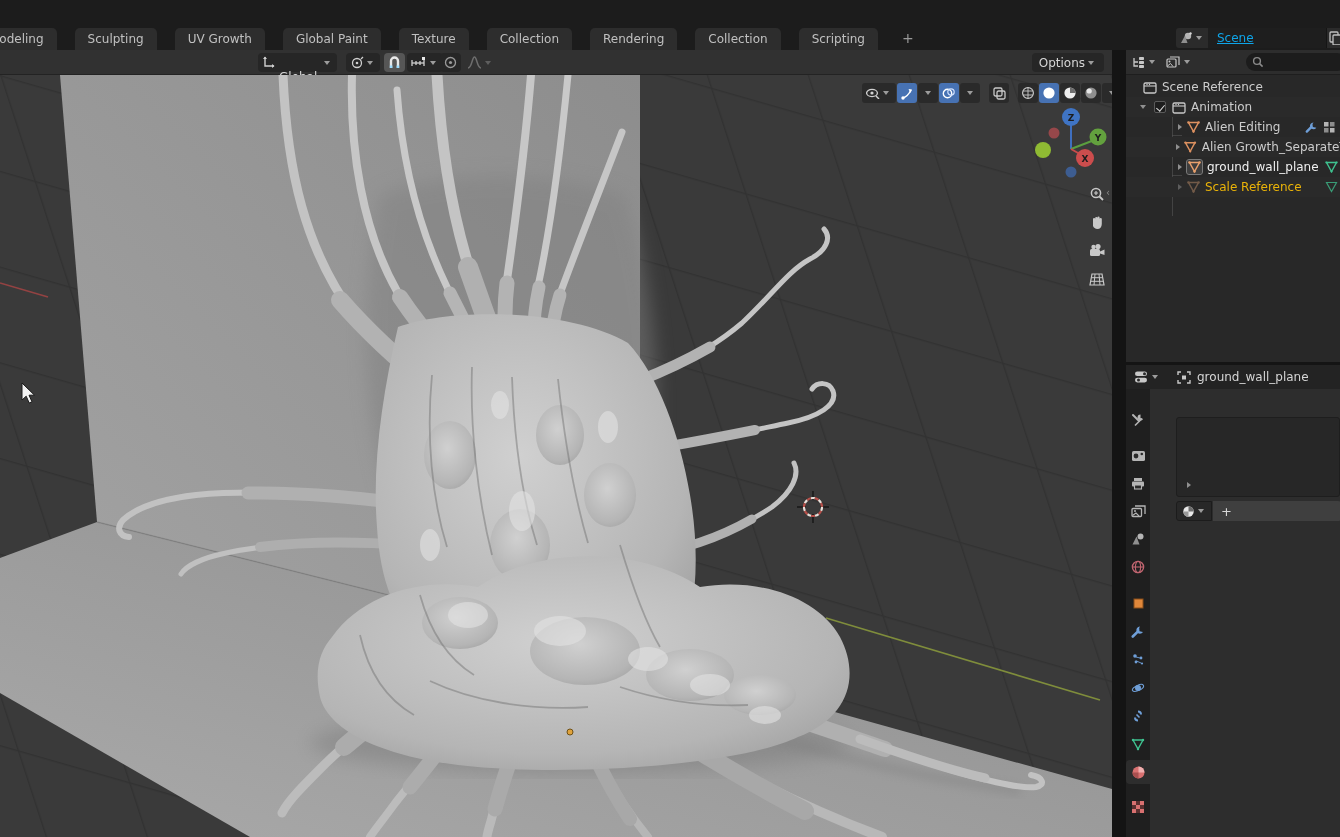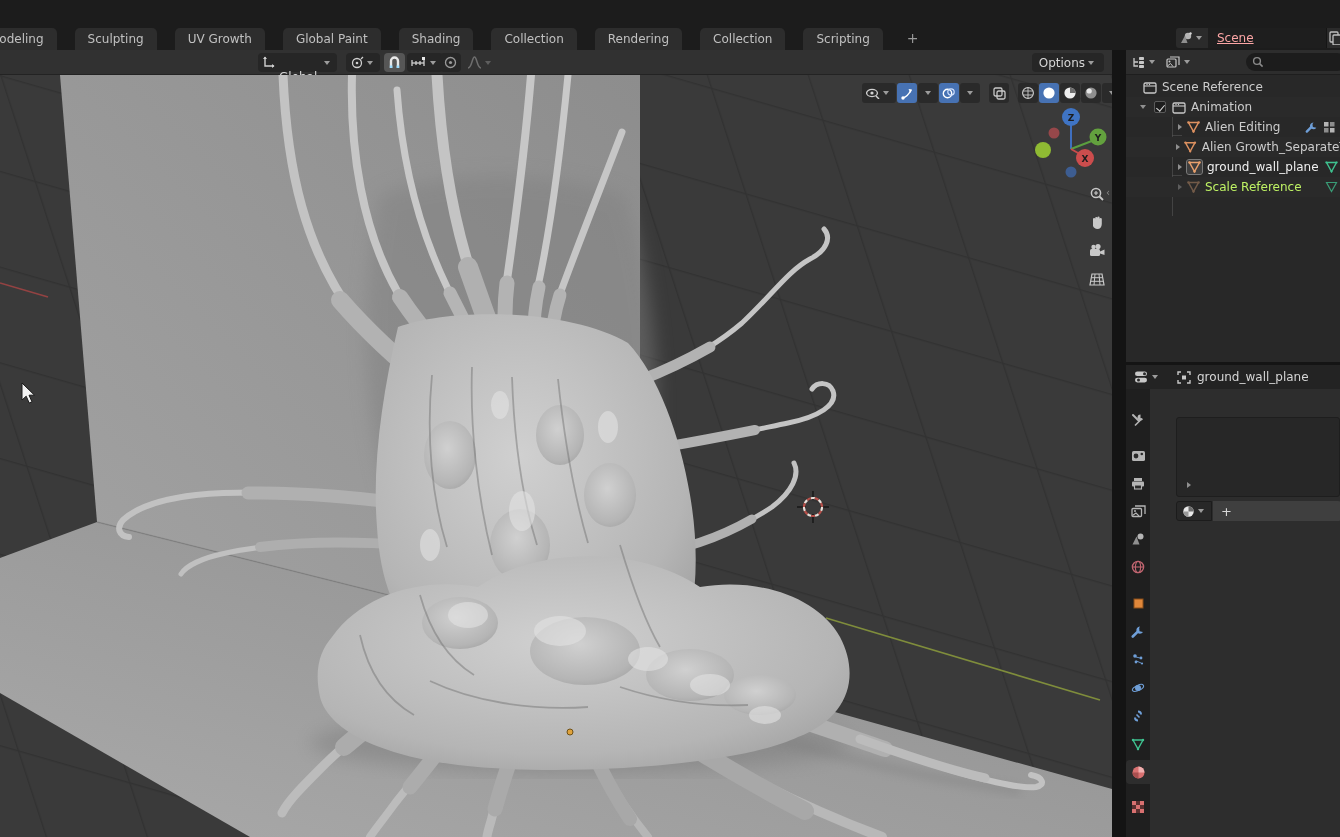--- a/index.html
+++ b/index.html
@@ -10,21 +10,21 @@
   
   #topbar { position:absolute; left:0; top:0; width:1340px; height:50px; background:#1c1c1c; }
   #tabbar { position:absolute; left:0; top:26px; height:24px; width:1340px; overflow:hidden; white-space:nowrap; }
   .ws-tab { display:inline-block; height:22px; line-height:22px; margin-top:2px; margin-right:18px;
     padding:0 13px; background:#2d2d2d; color:#c0c0c0; font-size:12px;
     border-radius:5px 5px 0 0; cursor:default; }
   .ws-tab:first-child { margin-left:-24px; }
   .add-tab { display:inline-block; color:#9a9a9a; font-size:14px; padding:0 6px; vertical-align:top; line-height:24px; }
   #scene-select { position:absolute; right:0; top:27px; height:21px; display:flex; align-items:center; }
   .scene-btn { height:20px; background:#2b2b2b; border-radius:3px 0 0 3px; display:flex; align-items:center; padding:0 3px; }
-  .scene-field { height:20px; width:118px; background:#1e1e1e; color:#fca5a5; font-size:12px;
+  .scene-field { height:20px; width:118px; background:#1e1e1e; color:#0ea5e9; font-size:12px;
     display:flex; align-items:center; padding-left:9px;text-decoration:underline; }
   .scene-copy { height:20px; width:14px; background:#2b2b2b; border-left:1px solid #151515; position:relative; overflow:hidden; }
   .scene-copy svg { position:absolute; left:2px; top:3px; }
 
   
   .chev { width:0; height:0; border-left:3.5px solid transparent; border-right:3.5px solid transparent;
     border-top:4.5px solid #9c9c9c; display:inline-block; margin:0 3px; }
   .chev.dim { border-top-color:#5e5e5e; }
 
   
@@ -58,21 +58,21 @@
   #outliner { position:absolute; left:1126px; top:50px; width:214px; height:312px; background:#282828; }
   #outliner-header { position:absolute; left:0; top:0; width:214px; height:25px; background:#2d2d2d;
     border-bottom:1px solid #1e1e1e; display:flex; align-items:center; }
   .ol-hbtn { display:flex; align-items:center; padding:0 2px; margin-left:4px; }
   #ol-search { position:absolute; left:120px; top:3px; width:100px; height:18px; background:#1c1c1c;
     border-radius:9px; display:flex; align-items:center; padding-left:6px; }
   .ol-row { position:absolute; left:0; width:214px; height:20px; display:flex; align-items:center;
     color:#cccccc; font-size:12px; }
   .ol-row.lighter { background:#2a2a2a; }
   .ol-row .txt { margin-left:5px; white-space:nowrap; overflow:hidden; }
-  .ol-row.disabled .txt { color:#bef264; }
+  .ol-row.disabled .txt { color:#eab308; }
   .ol-row.selected .txt { color:#efefef; }
   .tree-line { position:absolute; background:#5a5a5a; opacity:.55; }
   .exp { width:0; height:0; border-top:3.5px solid transparent; border-bottom:3.5px solid transparent;
     border-left:4.5px solid #909090; }
   .exp.open { border-left:3.5px solid transparent; border-right:3.5px solid transparent;
     border-top:4.5px solid #909090; border-bottom:none; width:0; }
   .ol-badges { position:absolute; right:2px; display:flex; align-items:center; }
   .cbx { width:12px; height:12px; background:#1d1d1d; border:1px solid #5a5a5a; border-radius:2px; position:relative; }
   .cbx::after { content:""; position:absolute; left:2.5px; top:1px; width:4px; height:7px;
     border-right:1.6px solid #dcdcdc; border-bottom:1.6px solid #dcdcdc; transform:rotate(40deg); }
@@ -98,21 +98,21 @@
 
   .ic { display:block; }
 </style>
 </head>
 <body>
 
 <div id="app">
 
   <div id="topbar">
     <div id="tabbar">
-      <span class="ws-tab">Modeling</span><span class="ws-tab">Sculpting</span><span class="ws-tab">UV Growth</span><span class="ws-tab">Global Paint</span><span class="ws-tab">Shading</span><span class="ws-tab">Collection</span><span class="ws-tab">Rendering</span><span class="ws-tab">Collection</span><span class="ws-tab">Scripting</span><span class="add-tab">+</span>
+      <span class="ws-tab">Modeling</span><span class="ws-tab">Sculpting</span><span class="ws-tab">UV Growth</span><span class="ws-tab">Global Paint</span><span class="ws-tab">Texture</span><span class="ws-tab">Collection</span><span class="ws-tab">Rendering</span><span class="ws-tab">Collection</span><span class="ws-tab">Scripting</span><span class="add-tab">+</span>
     </div>
     <div id="scene-select">
       <span class="scene-btn">
         <svg class="ic" width="14" height="14" viewBox="0 0 14 14">
             <circle cx="9" cy="5" r="3.2" fill="#b5b5b5"></circle>
             <path d="M2,12 L6,4.5 L8.5,12 Z" fill="#8f8f8f"></path>
             <circle cx="11.5" cy="2.5" r="1.2" fill="#d8d8d8"></circle>
           </svg>
         <span class="chev"></span>
       </span>

